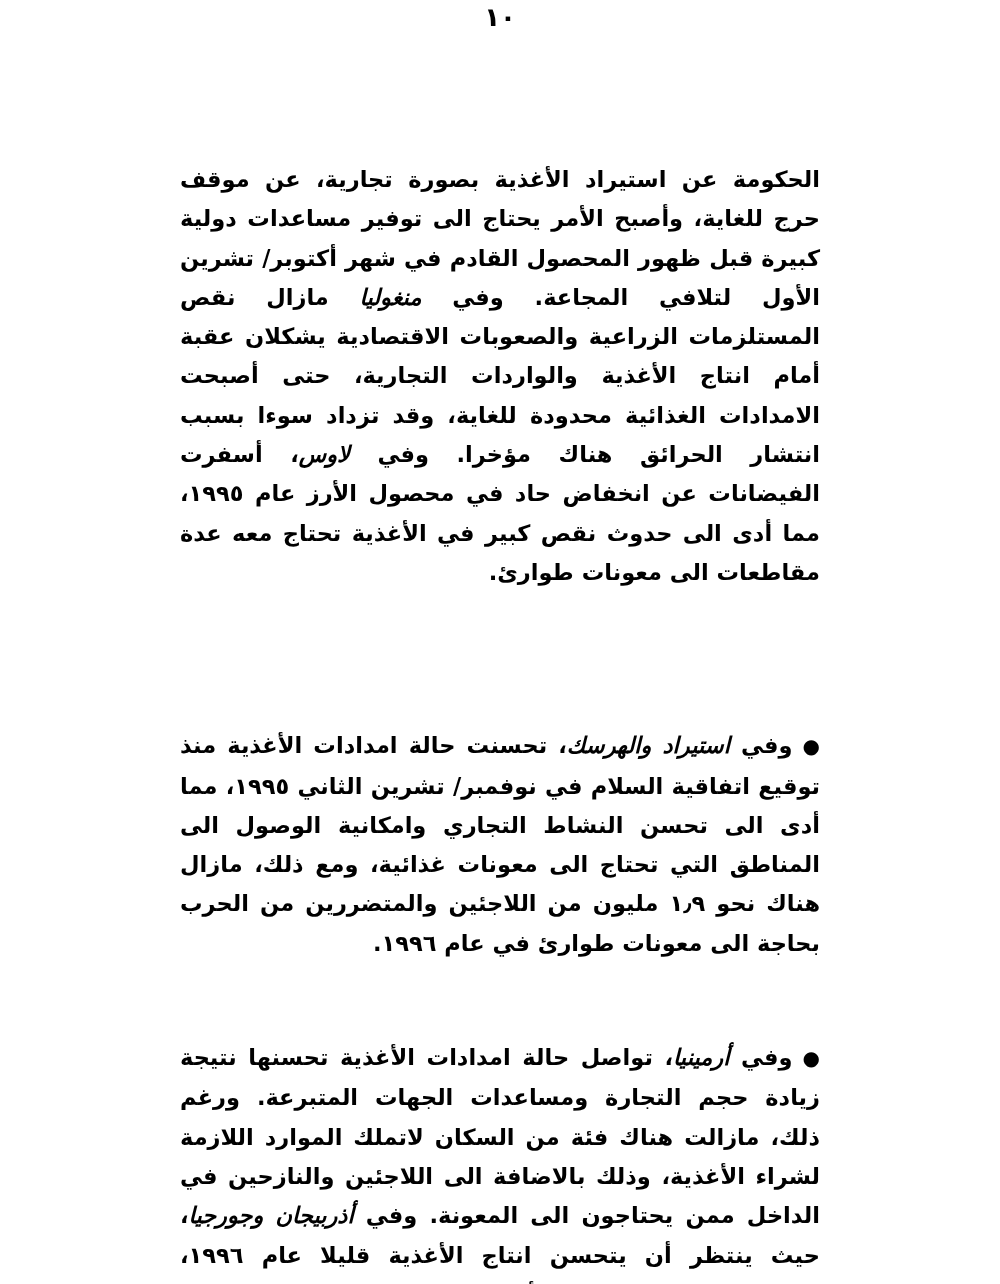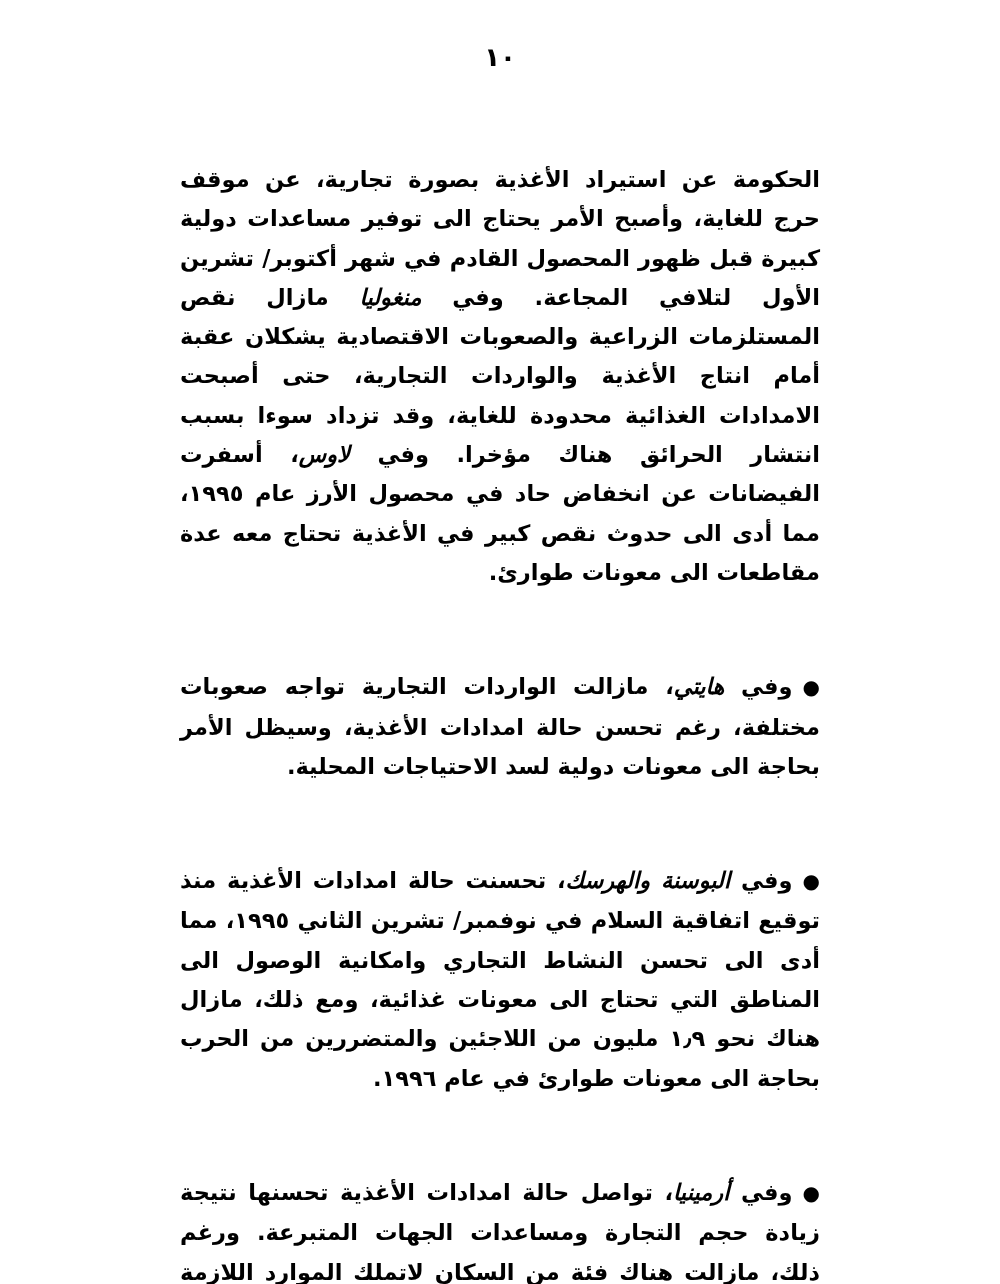--- a/index.html
+++ b/index.html
@@ -2,39 +2,38 @@
 <html><head>
   <meta charset="utf-8">
   <style>
     html, body { margin: 0; padding: 0; background: #ffffff; }
     body {
       width: 1000px; height: 1284px; position: relative; overflow: hidden;
       font-family: "DejaVu Sans", sans-serif; color: #000000;
     }
     .page-number {
       position: absolute; top: 0; left: 0; width: 1000px; text-align: center;
-      font-size: 26px; font-weight: bold; line-height: 34px; direction: rtl; margin-top: 40px;
+      font-size: 26px; font-weight: bold; line-height: 34px; direction: rtl;
     }
     .body-text {
       position: absolute; left: 172px; width: 656px; top: 152px;
       direction: rtl; text-align: justify; text-align-last: right;
       font-size: 22.5px; font-weight: bold; line-height: 39.3px;
     }
     .para { margin: 8px; }
     .para-gap { height: 59px; }
     .bullet { display: inline-block; margin-left: 10px; font-size: 20px; }
     em { font-style: italic; font-weight: bold; }
   </style>
 </head>
 <body>
 
 <div class="page-number">١٠</div>
 
 <div class="body-text">
   <p class="para"><span>الحكومة عن استيراد الأغذية بصورة تجارية، عن موقف حرج للغاية، وأصبح الأمر يحتاج الى توفير مساعدات دولية كبيرة قبل ظهور المحصول القادم في شهر أكتوبر/ تشرين الأول لتلافي المجاعة. وفي </span><em>منغوليا</em><span> مازال نقص المستلزمات الزراعية والصعوبات الاقتصادية يشكلان عقبة أمام انتاج الأغذية والواردات التجارية، حتى أصبحت الامدادات الغذائية محدودة للغاية، وقد تزداد سوءا بسبب انتشار الحرائق هناك مؤخرا. وفي </span><em>لاوس</em><span>، أسفرت الفيضانات عن انخفاض حاد في محصول الأرز عام ١٩٩٥، مما أدى الى حدوث نقص كبير في الأغذية تحتاج معه عدة مقاطعات الى معونات طوارئ.</span></p>
   <div class="para-gap"></div>
-  <p class="para"><span class="bullet">●</span><span>وفي </span><em>هايتي</em><span>، مازالت الواردات التجارية تواجه صعوبات مختلفة، رغم تحسن حالة امدادات الأغذية، وسيظل الأمر بحاجة الى معونات دولية لسد الاحتياجات المحلية.</span></p>
   <div class="para-gap"></div>
-  <p class="para"><span class="bullet">●</span><span>وفي </span><em>البوسنة والهرسك</em><span>، تحسنت حالة امدادات الأغذية منذ توقيع اتفاقية السلام في نوفمبر/ تشرين الثاني ١٩٩٥، مما أدى الى تحسن النشاط التجاري وامكانية الوصول الى المناطق التي تحتاج الى معونات غذائية، ومع ذلك، مازال هناك نحو ١٫٩ مليون من اللاجئين والمتضررين من الحرب بحاجة الى معونات طوارئ في عام ١٩٩٦.</span></p>
+  <p class="para"><span class="bullet">●</span><span>وفي </span><em>استيراد والهرسك</em><span>، تحسنت حالة امدادات الأغذية منذ توقيع اتفاقية السلام في نوفمبر/ تشرين الثاني ١٩٩٥، مما أدى الى تحسن النشاط التجاري وامكانية الوصول الى المناطق التي تحتاج الى معونات غذائية، ومع ذلك، مازال هناك نحو ١٫٩ مليون من اللاجئين والمتضررين من الحرب بحاجة الى معونات طوارئ في عام ١٩٩٦.</span></p>
   <div class="para-gap"></div>
   <p class="para"><span class="bullet">●</span><span>وفي </span><em>أرمينيا</em><span>، تواصل حالة امدادات الأغذية تحسنها نتيجة زيادة حجم التجارة ومساعدات الجهات المتبرعة. ورغم ذلك، مازالت هناك فئة من السكان لاتملك الموارد اللازمة لشراء الأغذية، وذلك بالاضافة الى اللاجئين والنازحين في الداخل ممن يحتاجون الى المعونة. وفي </span><em>أذربيجان وجورجيا</em><span>، حيث ينتظر أن يتحسن انتاج الأغذية قليلا عام ١٩٩٦، مازالت حالة امدادات الأغذية صعبة، بسبب المشكلات الاقتصادية وانخفاض الواردات.</span></p>
 
 </div>
 
 </body></html>

